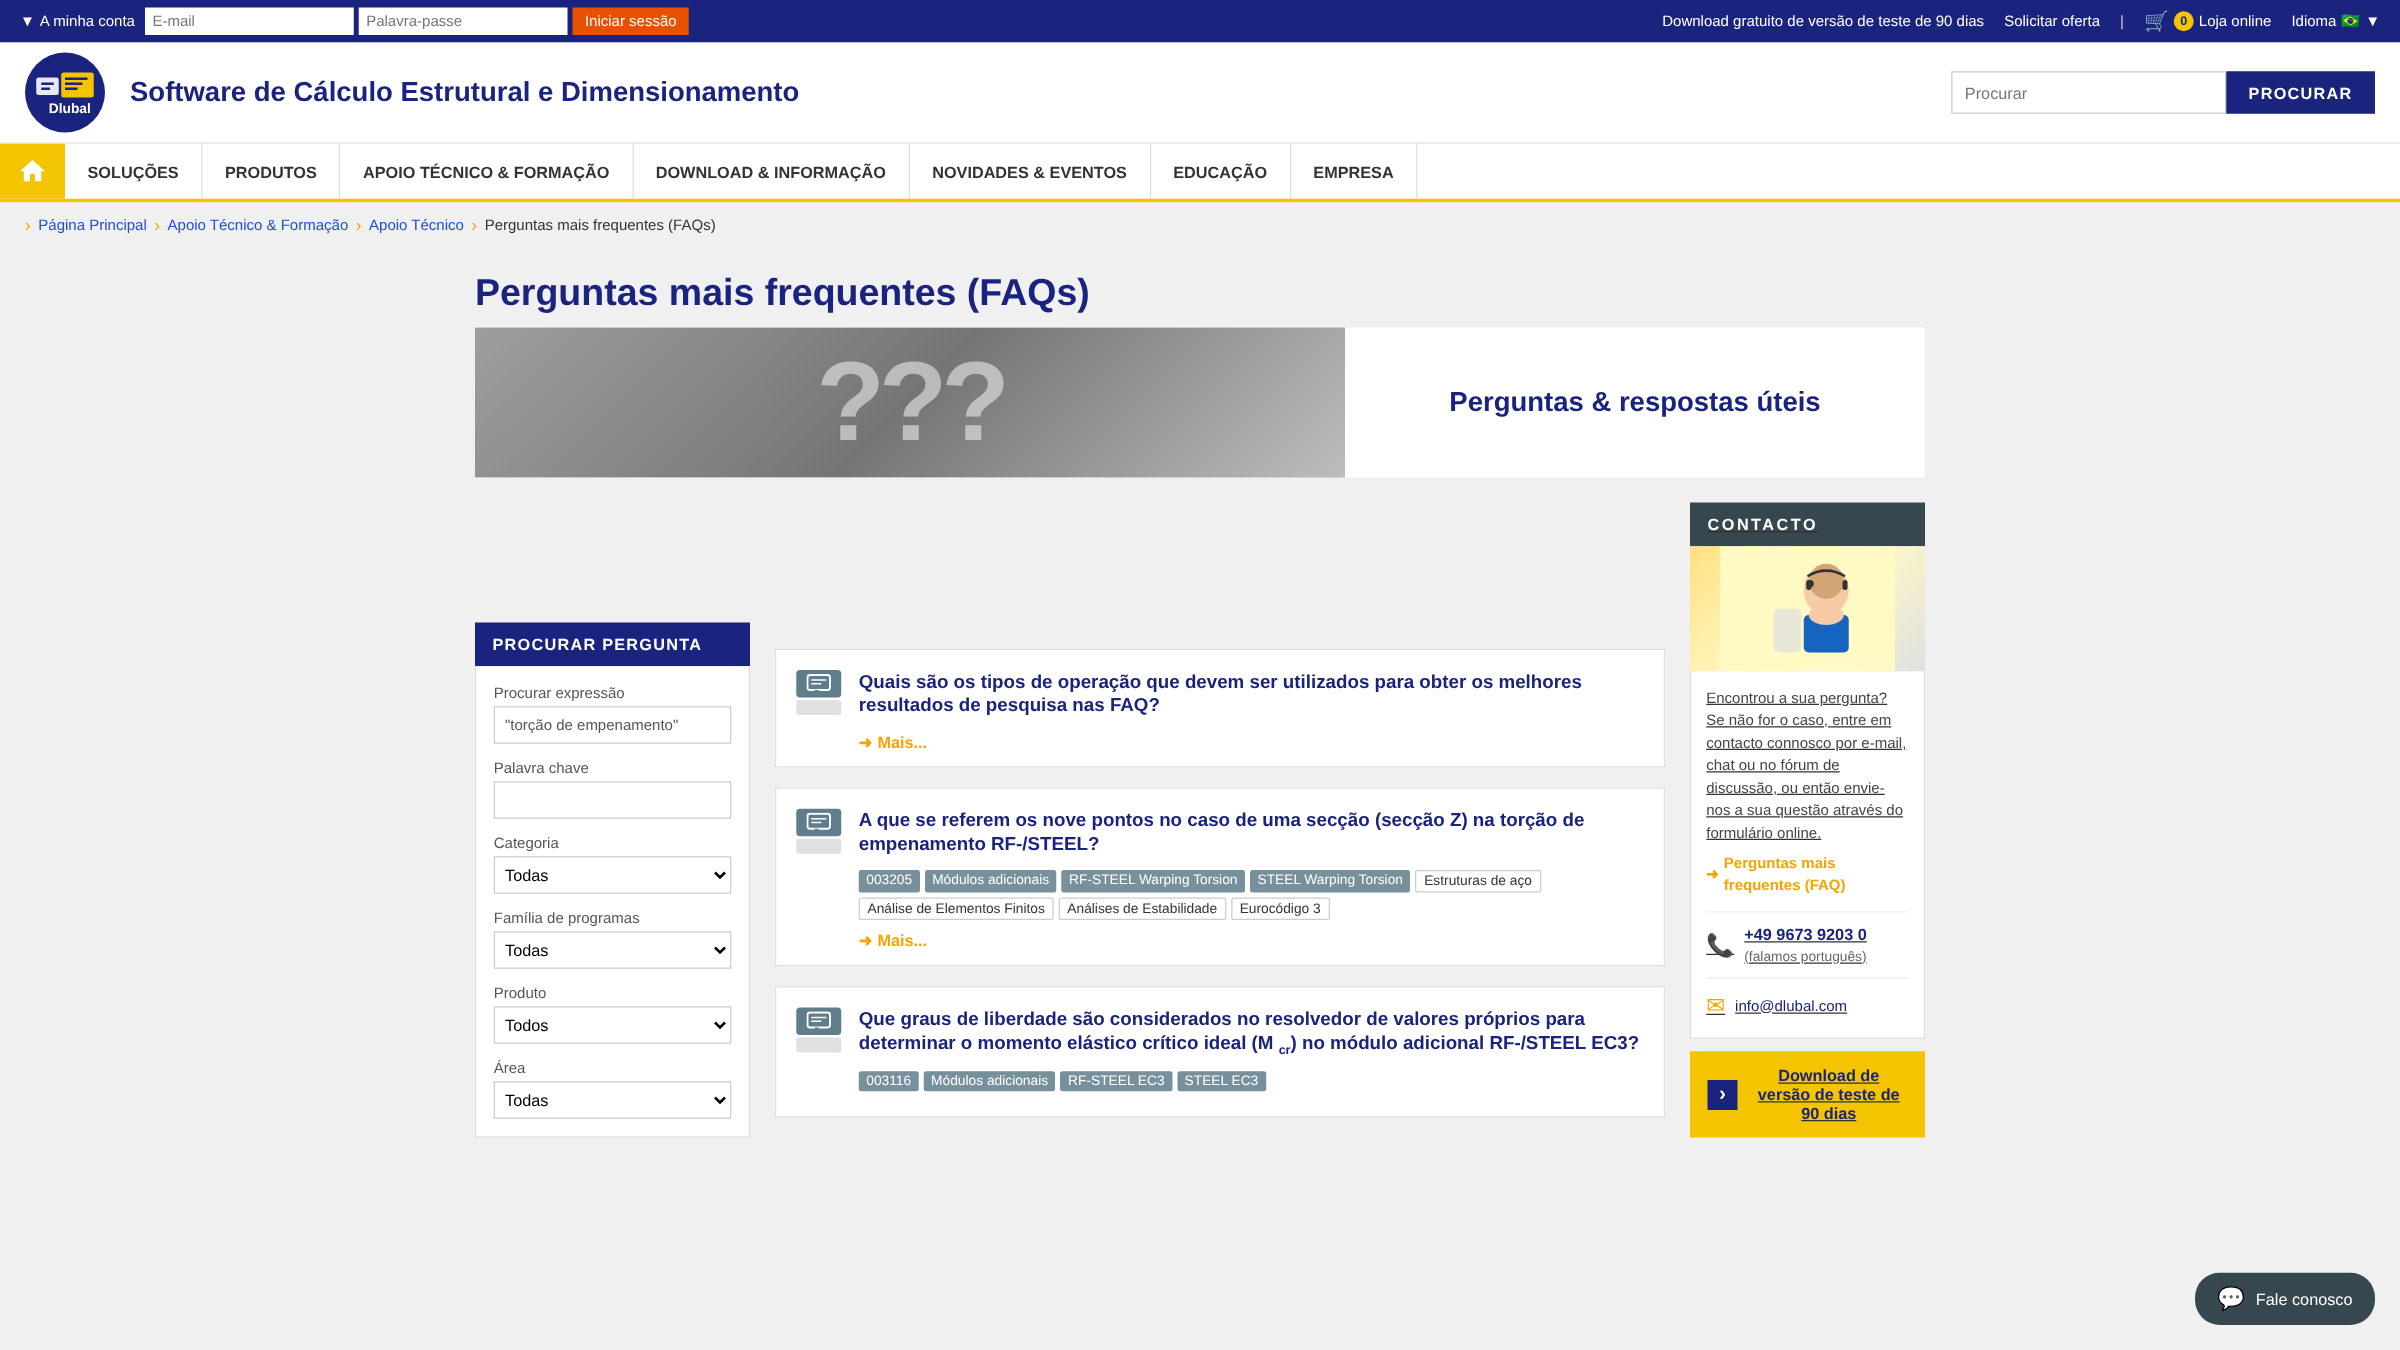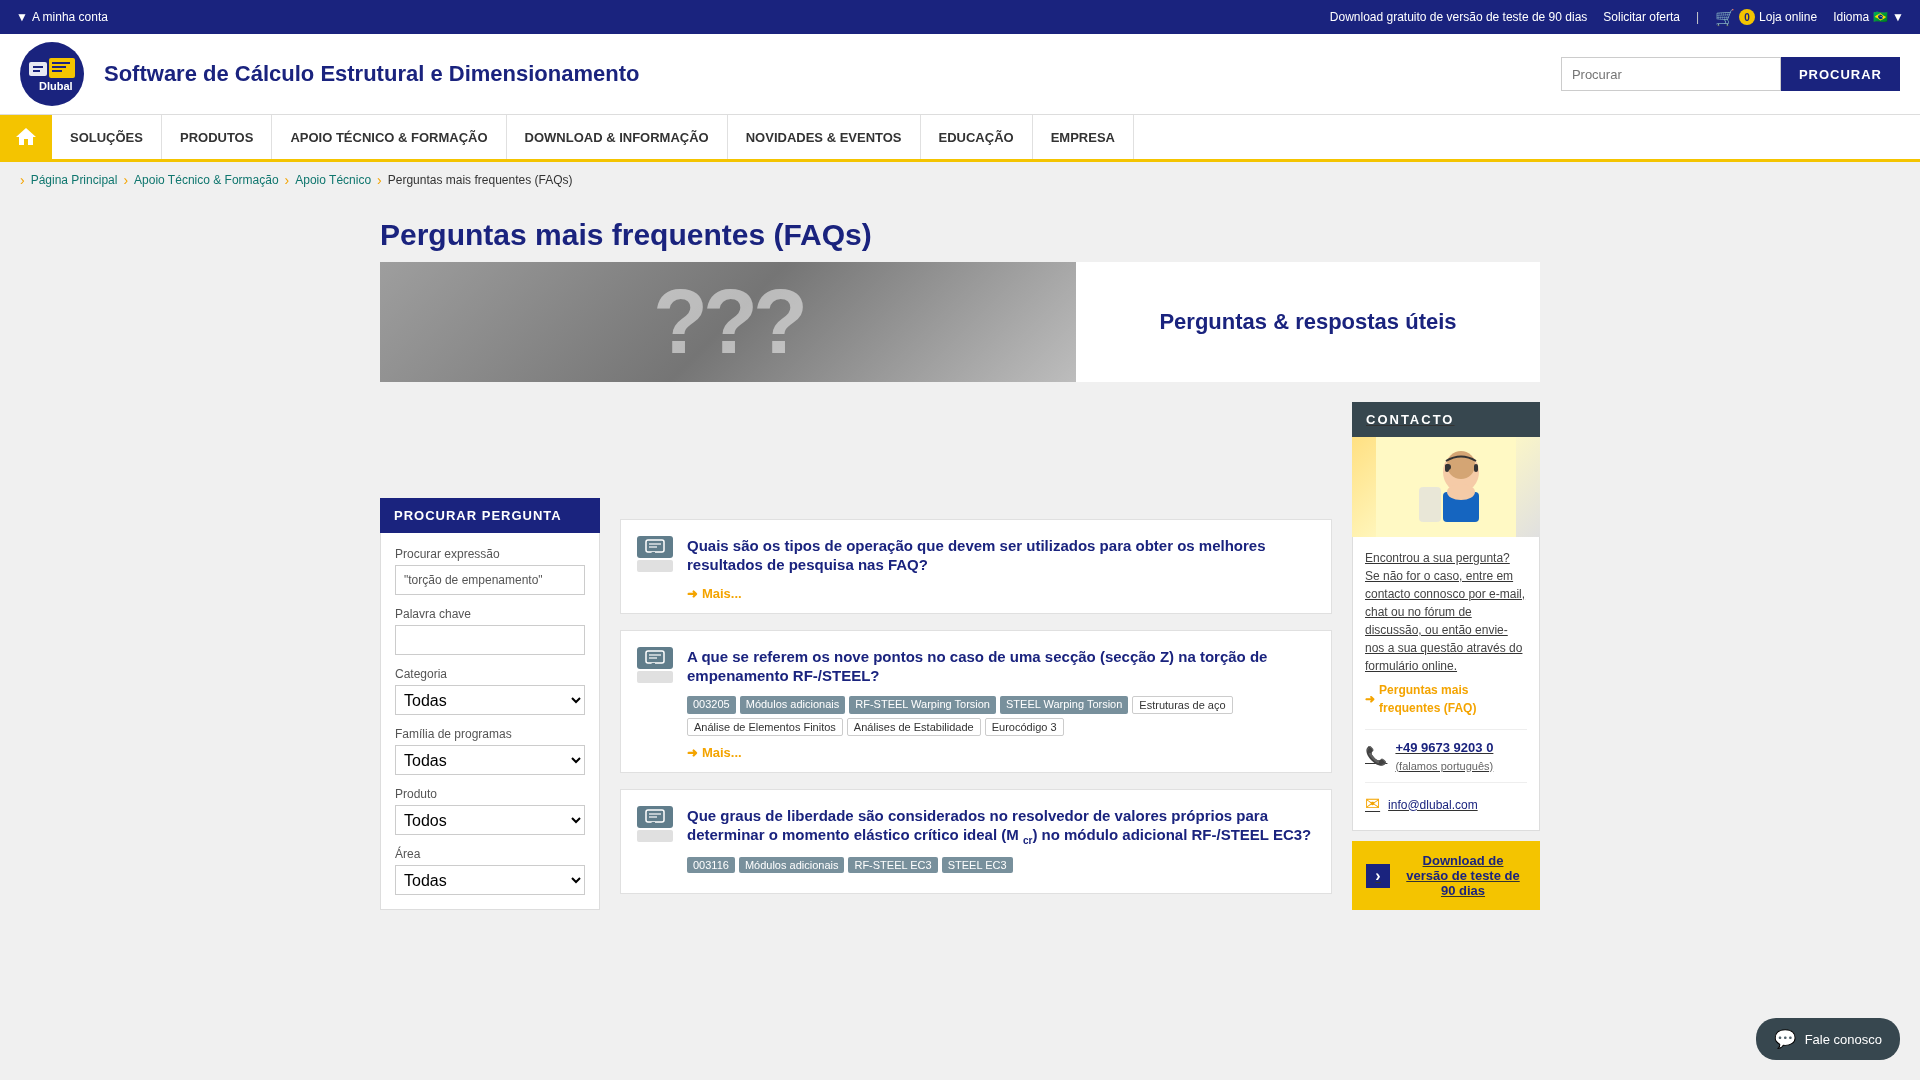--- a/index.html
+++ b/index.html
@@ -137,21 +137,21 @@
     
     .breadcrumb {
       padding: 10px 20px;
       display: flex;
       align-items: center;
       gap: 6px;
       font-size: 12px;
       color: #666;
       background: #f0f0f0;
     }
-    .breadcrumb a { color: #0f766e; text-decoration: none; cursor: pointer; }
+    .breadcrumb a { color: #1d4ed8; text-decoration: none; cursor: pointer; }
     .breadcrumb-sep { color: #f4a400; font-size: 14px; }
     .breadcrumb-current { color: #333; }
 
     
     .page-title {
       font-size: 30px;
       font-weight: bold;
       color: #1a237e;
       padding: 20px 0 10px;
     }
@@ -231,21 +231,21 @@
       border: 1px solid #ccc;
       padding: 0 8px;
       font-size: 12px;
       color: #555;
     }
     .sidebar-select {
       width: 100%;
       height: 30px;
       border: 1px solid #ccc;
       padding: 0 4px;
-      font-size: 16px;
+      font-size: 13px;
       background: #fff;
       cursor: pointer;
     }
 
     
     .faq-list {
       flex: 1;
     }
     .faq-item {
       background: #fff;
@@ -449,20 +449,25 @@
 
     sub { font-size: 10px; }
   </style>
 </head>
 <body>
 
 <div class="top-bar">
   <div class="top-bar-account">
     <span>▼</span>
     <span>A minha conta</span>
+  </div>
+  <div class="top-bar-inputs">
+    <input placeholder="E-mail" style="">
+    <input type="password" placeholder="Palavra-passe" style="">
+    <button class="btn-login">Iniciar sessão</button>
   </div>
   <div class="top-bar-spacer"></div>
   <div class="top-bar-right">
     <span>Download gratuito de versão de teste de 90 dias</span>
     <span>Solicitar oferta</span>
     <span style="color:#ccc">|</span>
     <span class="shop-icon">
       <span style="font-size:16px">🛒</span>
       <span class="cart-badge">0</span>
       <span>Loja online</span>

